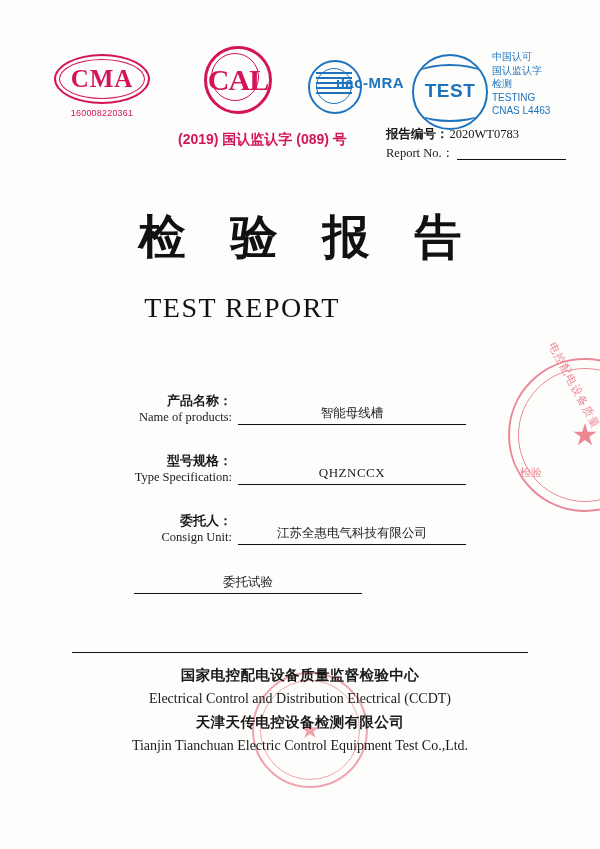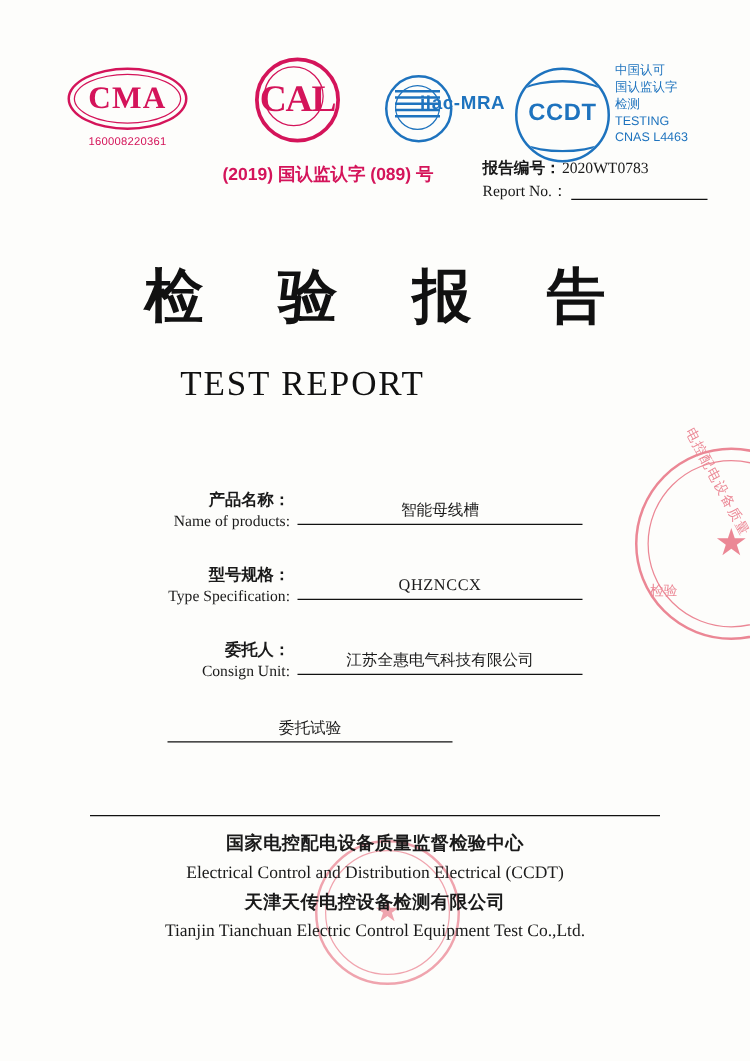--- a/index.html
+++ b/index.html
@@ -274,21 +274,21 @@
     height: 0;
   }
 
   
   .title-cn {
     position: absolute;
     top: 206px;
     left: 0;
     width: 600px;
     text-align: center;
-    font-family: Liberation Mono, monospace;
+    font-family: Liberation Sans, sans-serif;
     font-weight: bold;
     font-size: 47px;
     letter-spacing: 16px;
     text-indent: 16px;
     color: #111;
   }
   .title-en {
     position: absolute;
     top: 292px;
     left: 0;
@@ -302,21 +302,21 @@
 
   
   .fields {
     position: absolute;
     top: 392px;
     left: 0;
     width: 600px;
   }
   .field {
     display: flex;
-    align-items: center;
+    align-items: flex-end;
     margin-bottom: 27px;
     padding-left: 128px;
   }
   .field .labels {
     width: 104px;
     text-align: right;
     flex: none;
   }
   .field .label-cn {
     font-family: "DejaVu Sans", sans-serif;
@@ -486,21 +486,21 @@
             <i></i>
           </div>
         <div class="txt">ilac-MRA</div>
       </div>
     </div>
 
     <div class="cnas">
       <div class="circle">
         <div class="arc"></div>
         <div class="arc2"></div>
-        <div class="word">CCDT</div>
+        <div class="word">TEST</div>
       </div>
     </div>
     <div class="cnas-text">
       <div class="cn">中国认可</div>
       <div class="cn">国认监认字</div>
       <div class="cn">检测</div>
       <div>TESTING</div>
       <div>CNAS L4463</div>
     </div>
   </div>

